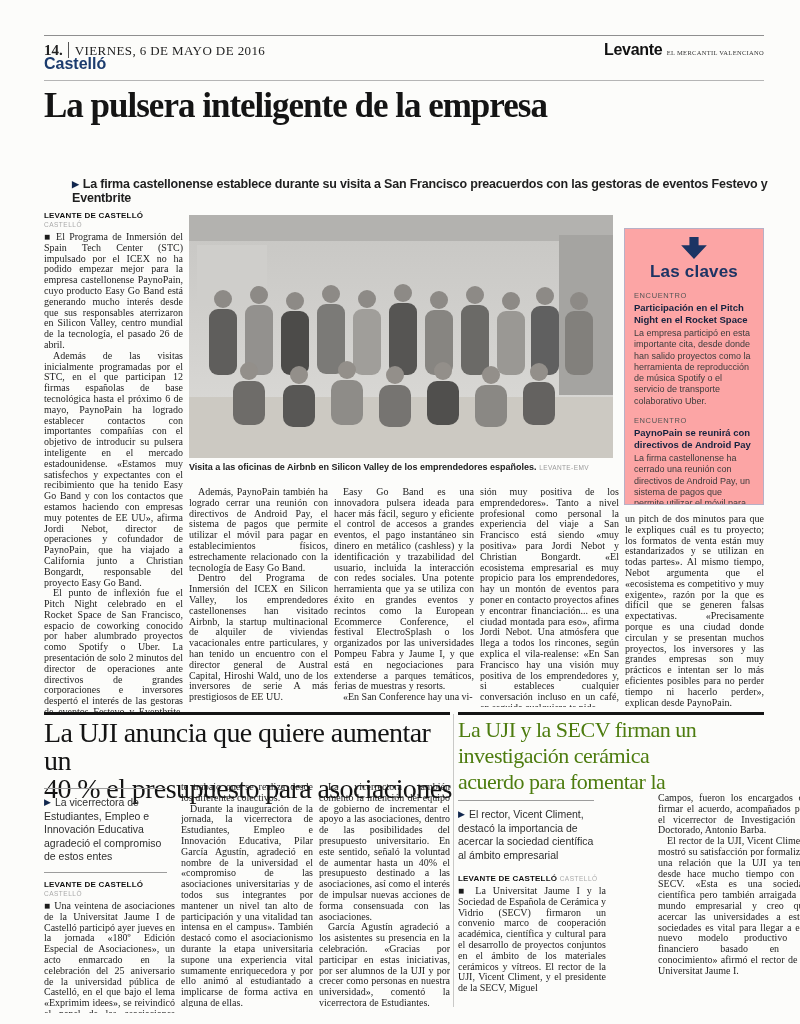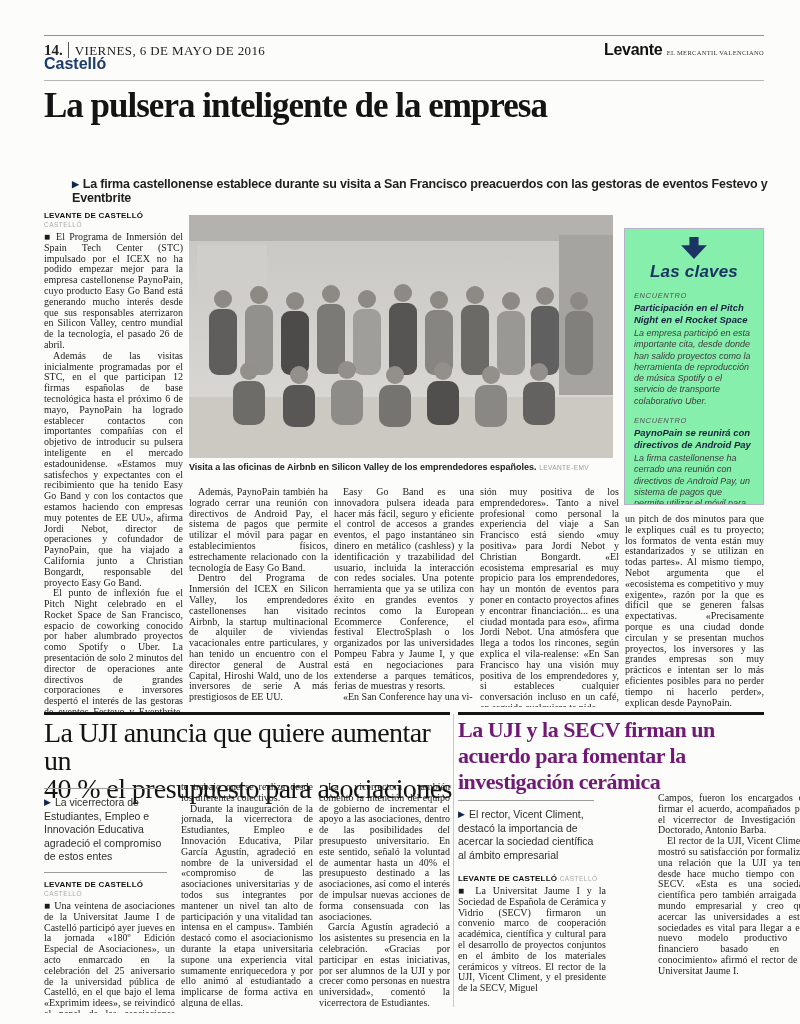--- a/index.html
+++ b/index.html
@@ -43,40 +43,40 @@
   .c-main5 { left:625px; top:514px; width:139px; height:194px; }
 
   
   .photo { left:189px; top:215px; width:424px; height:243px; background:#cfcecc; }
   .caption { left:189px; top:462px; width:430px; font-family:"Liberation Sans",sans-serif;
              font-size:9px; font-weight:bold; color:#222; }
   .caption .credit { font-weight:normal; font-size:6.5px; color:#9a9a9a; letter-spacing:.4px; }
 
   
   .claves { left:624px; top:228px; width:140px; height:277px; border:1px solid #b7b0c6;
-            background:#86efac; padding:8px 9px 6px; font-family:"Liberation Sans",sans-serif;
-            overflow:hidden;font-style:italic; }
+            background:#fca5a5; padding:8px 9px 6px; font-family:"Liberation Sans",sans-serif;
+            overflow:hidden; }
   .claves .arrow { text-align:center; height:24px; }
   .claves-title { text-align:center; font-size:17px; font-weight:bold; color:#1c3464;
                   letter-spacing:.2px; margin:1px 0 9px; }
   .kicker { font-size:7.5px; color:#555; letter-spacing:.6px; margin-bottom:2px; }
   .claves-item-title { font-size:9.5px; line-height:12px; font-weight:bold; color:#16233f; margin-bottom:2px; }
   .claves-item-body { font-size:9px; line-height:11.3px; color:#3c3c3c; }
   .claves-item { margin-bottom:9px; }
 
   
   .black-rule { background:#141414; height:2.5px; }
   .br-left  { left:44px;  top:712px; width:406px; }
   .br-right { left:458px; top:712px; width:306px; }
   .vdiv { left:453px; top:714px; width:1px; height:293px; background:#c9c9c7; }
 
   .bl-headline { left:44px; top:719px; width:408px; font-weight:normal; font-size:28px;
                  line-height:28px; letter-spacing:-.6px; color:#141414; }
-  .brt-headline { left:458px; top:717px; width:308px; font-weight:bold; font-size:22px;
-                  line-height:26px; letter-spacing:-.5px; color:#701a75; }
+  .brt-headline { left:458px; top:717px; width:308px; font-weight:normal; font-size:22px;
+                  line-height:26px; letter-spacing:-.5px; color:#4d7c0f; }
 
   .standfirst-box { font-family:"Liberation Sans",sans-serif; font-size:10.5px; line-height:13.5px;
                     color:#2e2e2e; }
   .sf-rule { background:#9c9c9c; height:1px; margin:0 0 7px; width:96%; }
 
   .c-bl1sf { left:44px;  top:788px; width:128px; }
   .c-bl1   { left:44px;  top:880px; width:131px; height:127px; }
   .c-bl2   { left:181px; top:782px; width:132px; height:225px; }
   .c-bl3   { left:319px; top:782px; width:131px; height:225px; }
 
@@ -245,22 +245,22 @@
       <p>te trabajo que se realiza desde los diferentes colectivos.</p>
       <p>Durante la inauguración de la jornada, la vicerrectora de Estudiantes, Empleo e Innovación Educativa, Pilar García Agustín, agradeció en nombre de la universidad el «compromiso de las asociaciones universitarias y de todos sus integrantes por mantener un nivel tan alto de participación y una vitalidad tan intensa en el campus». También destacó como el asociacionismo durante la etapa universitaria supone una experiencia vital sumamente enriquecedora y por ello animó al estudiantado a implicarse de forma activa en alguna de ellas.</p>
     </div>
   <div class="abs c-bl3 coltext indent-first">
       <p>La vicerrectora también comentó la intención del equipo de gobierno de incrementar el apoyo a las asociaciones, dentro de las posibilidades del presupuesto universitario. En este sentido, señaló la voluntad de aumentar hasta un 40% el presupuesto destinado a las asociaciones, así como el interés de impulsar nuevas acciones de forma consensuada con las asociaciones.</p>
       <p>García Agustín agradeció a los asistentes su presencia en la celebración. «Gracias por participar en estas iniciativas, por ser alumnos de la UJI y por crecer como personas en nuestra universidad», comentó la vicerrectora de Estudiantes.</p>
     </div>
 
   <h2 class="abs brt-headline">
     <span style="display:block">La UJI y la SECV firman un</span>
+    <span style="display:block">investigación cerámica</span>
     <span style="display:block">acuerdo para fomentar la</span>
-    <span style="display:block">investigación cerámica</span>
   </h2>
   <div class="abs c-brt1sf">
     <div class="sf-rule"></div>
     <div class="standfirst-box">
       <span class="tri">▶</span><span>El rector, Vicent Climent, destacó la importancia de acercar la sociedad científica al ámbito empresarial</span>
     </div>
   </div>
   <div class="abs c-brt1">
     <div class="byline">
       <span>LEVANTE DE CASTELLÓ</span>

